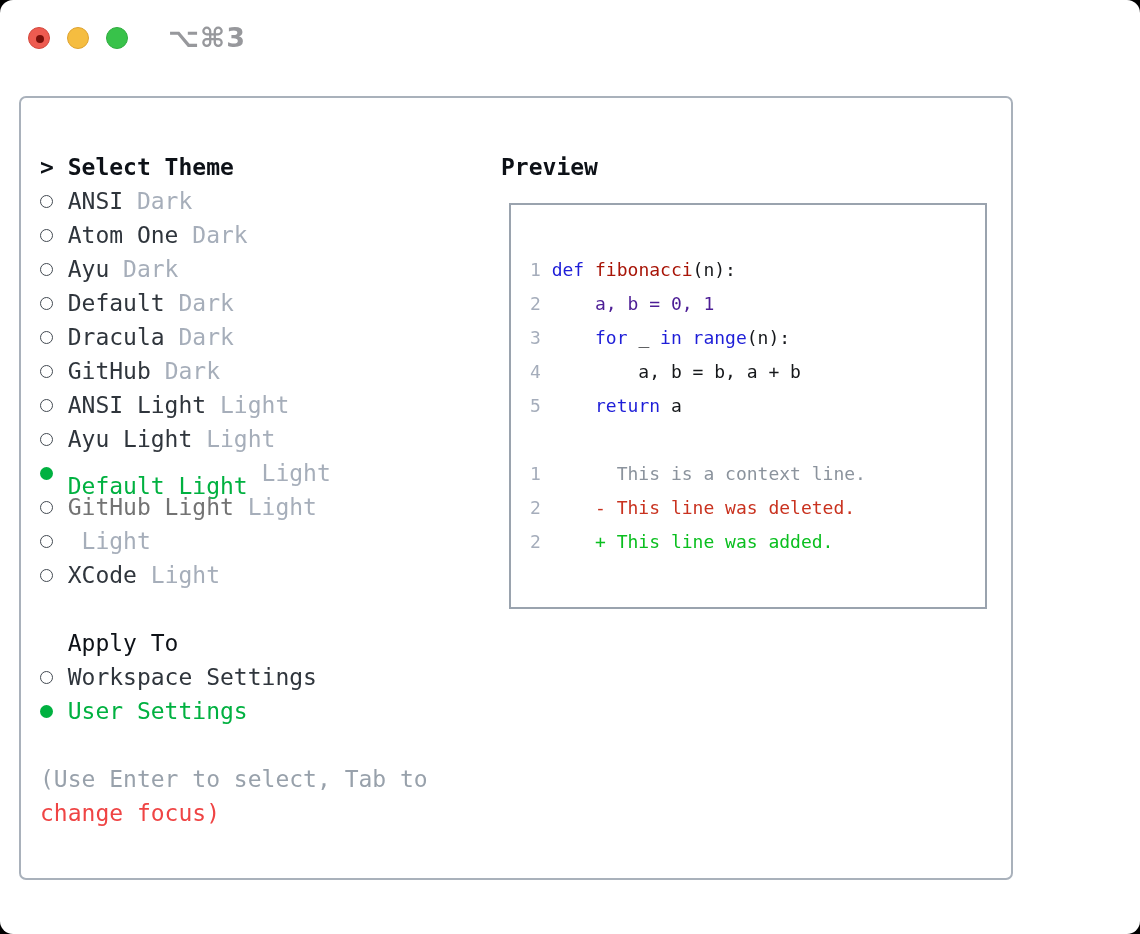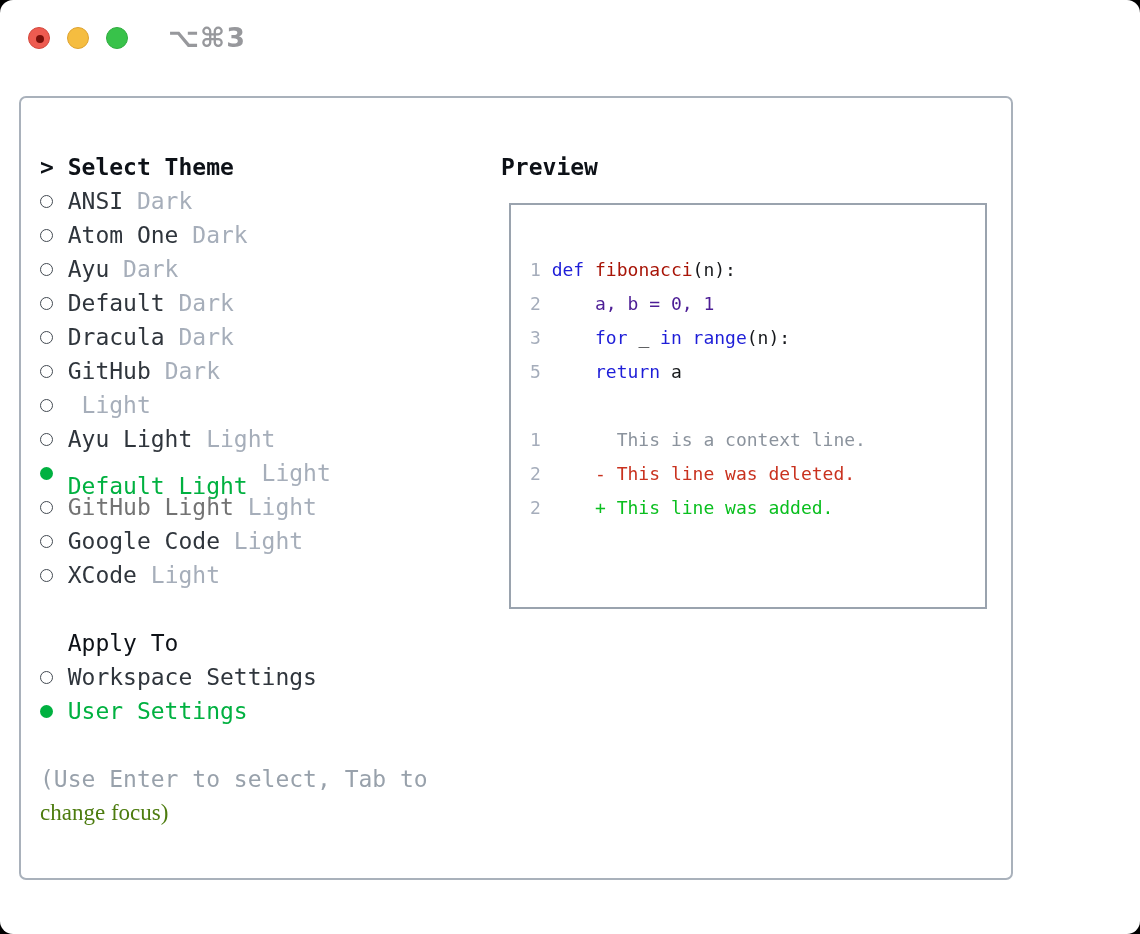--- a/index.html
+++ b/index.html
@@ -60,44 +60,45 @@
         <div class="row">
           <span class="markercol prompt" style="color: rgb(13, 17, 23);">&gt;</span><span class="picker-title" style="color: rgb(13, 17, 23);">Select Theme</span>
         </div>
         <div id="theme-list">
             <div class="row"><span class="markercol"><span class="circle empty"></span></span><span style="color: rgb(47, 53, 60);">ANSI</span><span class="suffix" style="color: rgb(166, 174, 186);">Dark</span></div>
             <div class="row"><span class="markercol"><span class="circle empty"></span></span><span style="color: rgb(47, 53, 60);">Atom One</span><span class="suffix" style="color: rgb(166, 174, 186);">Dark</span></div>
             <div class="row"><span class="markercol"><span class="circle empty"></span></span><span style="color: rgb(47, 53, 60);">Ayu</span><span class="suffix" style="color: rgb(166, 174, 186);">Dark</span></div>
             <div class="row"><span class="markercol"><span class="circle empty"></span></span><span style="color: rgb(47, 53, 60);">Default</span><span class="suffix" style="color: rgb(166, 174, 186);">Dark</span></div>
             <div class="row"><span class="markercol"><span class="circle empty"></span></span><span style="color: rgb(47, 53, 60);">Dracula</span><span class="suffix" style="color: rgb(166, 174, 186);">Dark</span></div>
             <div class="row"><span class="markercol"><span class="circle empty"></span></span><span style="color: rgb(47, 53, 60);">GitHub</span><span class="suffix" style="color: rgb(166, 174, 186);">Dark</span></div>
-            <div class="row"><span class="markercol"><span class="circle empty"></span></span><span class="suffix" style="color: rgb(166, 174, 186);">Light</span></div>
+            <div class="row"><span class="markercol"><span class="circle empty"></span></span><span style="color: rgb(47, 53, 60);">ANSI Light</span><span class="suffix" style="color: rgb(166, 174, 186);">Light</span></div>
             <div class="row"><span class="markercol"><span class="circle empty"></span></span><span style="color: rgb(47, 53, 60);">Ayu Light</span><span class="suffix" style="color: rgb(166, 174, 186);">Light</span></div>
             <div class="row"><span class="markercol"><span class="circle filled" style="background: rgb(0, 177, 64);"></span></span><span style="color: rgb(0, 177, 64); margin-top: 26px;">Default Light</span><span class="suffix" style="color: rgb(166, 174, 186);">Light</span></div>
             <div class="row"><span class="markercol"><span class="circle empty"></span></span><span style="color: #737373; text-align: right;">GitHub Light</span><span class="suffix" style="color: rgb(166, 174, 186);">Light</span></div>
-            <div class="row"><span class="markercol"><span class="circle empty"></span></span><span style="color: rgb(47, 53, 60);">Google Code</span><span class="suffix" style="color: rgb(166, 174, 186);">Light</span></div>
+            <div class="row"><span class="markercol"><span class="circle empty"></span></span><span class="suffix" style="color: rgb(166, 174, 186);">Light</span></div>
             <div class="row"><span class="markercol"><span class="circle empty"></span></span><span style="color: rgb(47, 53, 60);">XCode</span><span class="suffix" style="color: rgb(166, 174, 186);">Light</span></div>
           </div>
 
         <div class="row apply-title">
           <span class="markercol"></span><span style="color: rgb(13, 17, 23);">Apply To</span>
         </div>
         <div id="apply-list">
             <div class="row"><span class="markercol"><span class="circle empty"></span></span><span style="color: rgb(47, 53, 60);">Workspace Settings</span></div>
             <div class="row"><span class="markercol"><span class="circle filled" style="background: rgb(0, 177, 64);"></span></span><span style="color: rgb(0, 177, 64);">User Settings</span></div>
           </div>
 
-        <div class="helpblock" id="help-block"><div class="row" style="color: rgb(152, 161, 171);">(Use Enter to select, Tab to</div><div class="row" style="color: #4d7c0f; font-family: Liberation Serif, serif;">change focus)</div></div>
+        <div class="helpblock" id="help-block"><div class="row" style="color: rgb(152, 161, 171);">(Use Enter to select, Tab to</div><div class="row" style="color: #ef4444;">change focus)</div></div>
       </div>
 
       <div class="preview-title" style="color: rgb(13, 17, 23);">Preview</div>
       <div class="previewbox" id="preview-box">
           <div class="cline"><span class="num" style="color: rgb(165, 173, 187);">1</span><span style="color: rgb(30, 30, 216);">def</span><span style="color: rgb(22, 24, 27);"> </span><span style="color: rgb(168, 21, 8);">fibonacci</span><span style="color: rgb(22, 24, 27);">(n):</span></div>
           <div class="cline"><span class="num" style="color: rgb(165, 173, 187);">2</span><span style="color: #4c1d95;">    a, b = 0, 1</span></div>
           <div class="cline"><span class="num" style="color: rgb(165, 173, 187);">3</span><span style="color: rgb(22, 24, 27);">    </span><span style="color: rgb(30, 30, 216);">for</span><span style="color: rgb(22, 24, 27);"> _ </span><span style="color: rgb(30, 30, 216);">in</span><span style="color: rgb(22, 24, 27);"> </span><span style="color: rgb(30, 30, 216);">range</span><span style="color: rgb(22, 24, 27);">(n):</span></div>
+          <div class="cline"><span class="num" style="color: rgb(165, 173, 187);">4</span><span style="color: rgb(22, 24, 27);">        a, b = b, a + b</span></div>
           <div class="cline"><span class="num" style="color: rgb(165, 173, 187);">5</span><span style="color: rgb(22, 24, 27);">    </span><span style="color: rgb(30, 30, 216);">return</span><span style="color: rgb(22, 24, 27);"> a</span></div>
           <div class="cline"><span class="num" style="color: rgb(165, 173, 187);"></span></div>
           <div class="cline"><span class="num" style="color: rgb(165, 173, 187);">1</span><span style="color: rgb(139, 147, 157);">      This is a context line.</span></div>
           <div class="cline"><span class="num" style="color: rgb(165, 173, 187);">2</span><span style="color: rgb(201, 50, 31);">    - This line was deleted.</span></div>
           <div class="cline"><span class="num" style="color: rgb(165, 173, 187);">2</span><span style="color: rgb(10, 191, 31);">    + This line was added.</span></div>
         </div>
 
     </div>
   </div>
 </div>

